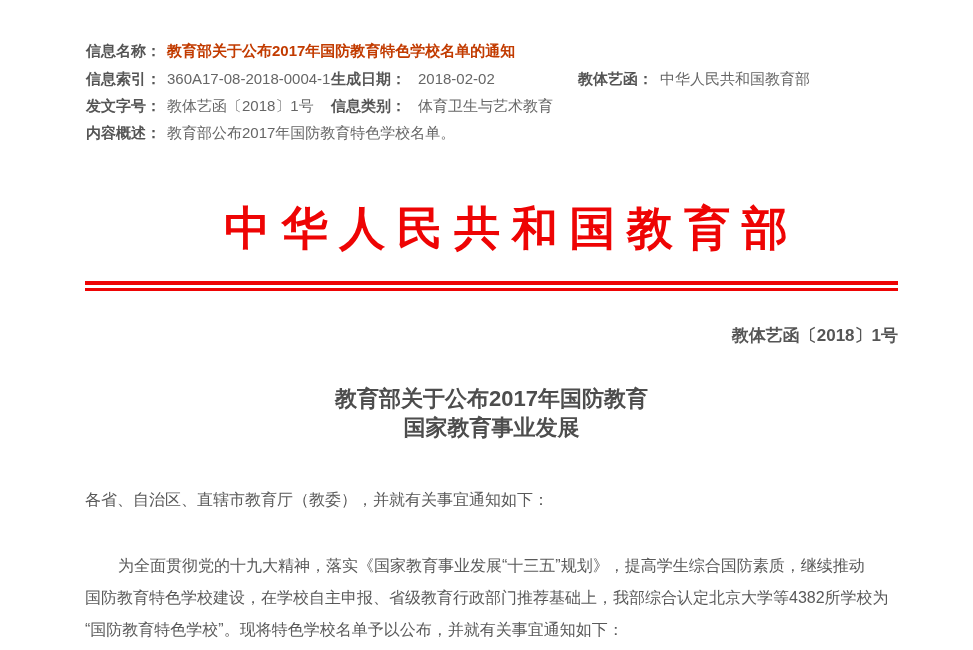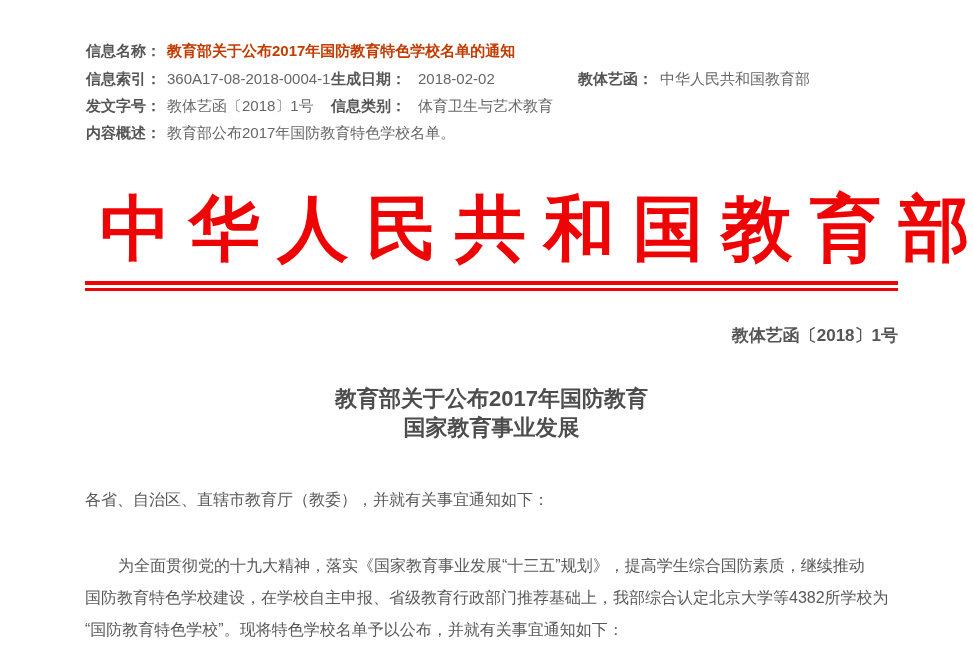--- a/index.html
+++ b/index.html
@@ -27,21 +27,21 @@
   .c3v { left: 574px; }
   .red-title { color: #c23b00; font-weight: bold; }
 
   
   .letterhead-title {
     position: absolute;
     left: 100px; top: 196px; width: 812px; height: 66px;
     text-align: center;
     font-family: "Liberation Serif", "DejaVu Serif", serif;
     font-weight: bold;
-    font-size: 71px;
+    font-size: 46px;
     line-height: 66px;
     color: #ee0404;
     white-space: nowrap;
   }
   .rule { position: absolute; left: 85px; width: 813px; background: #ee0404; }
   .rule-thick { top: 281px; height: 4px; }
   .rule-thin  { top: 288px; height: 3px; }
 
   .doc-number {
     position: absolute;

